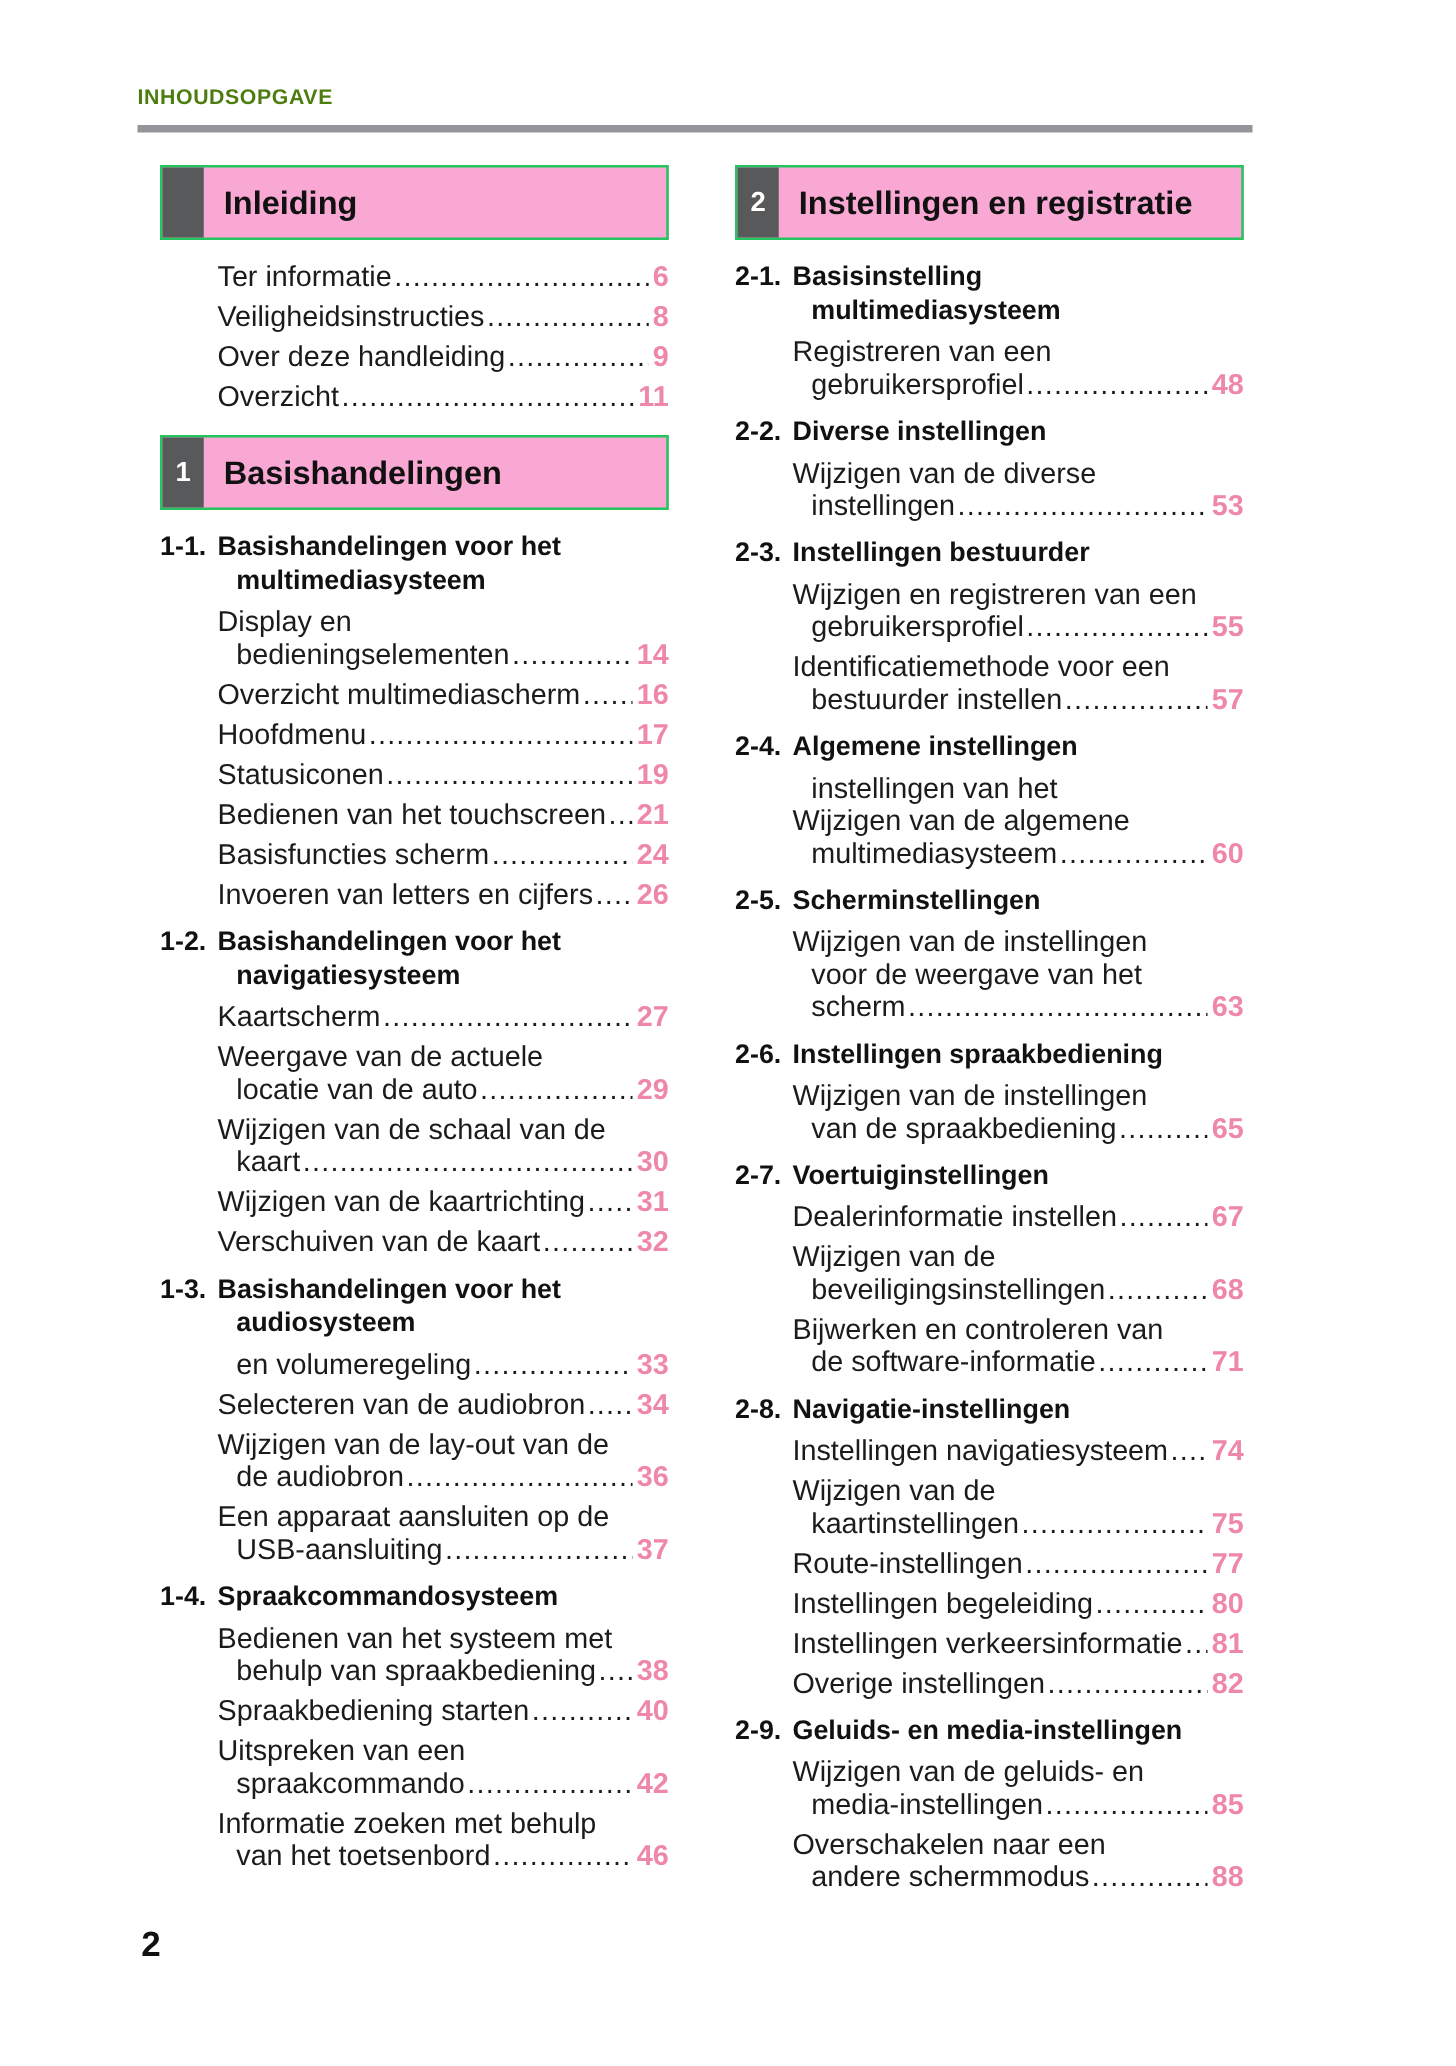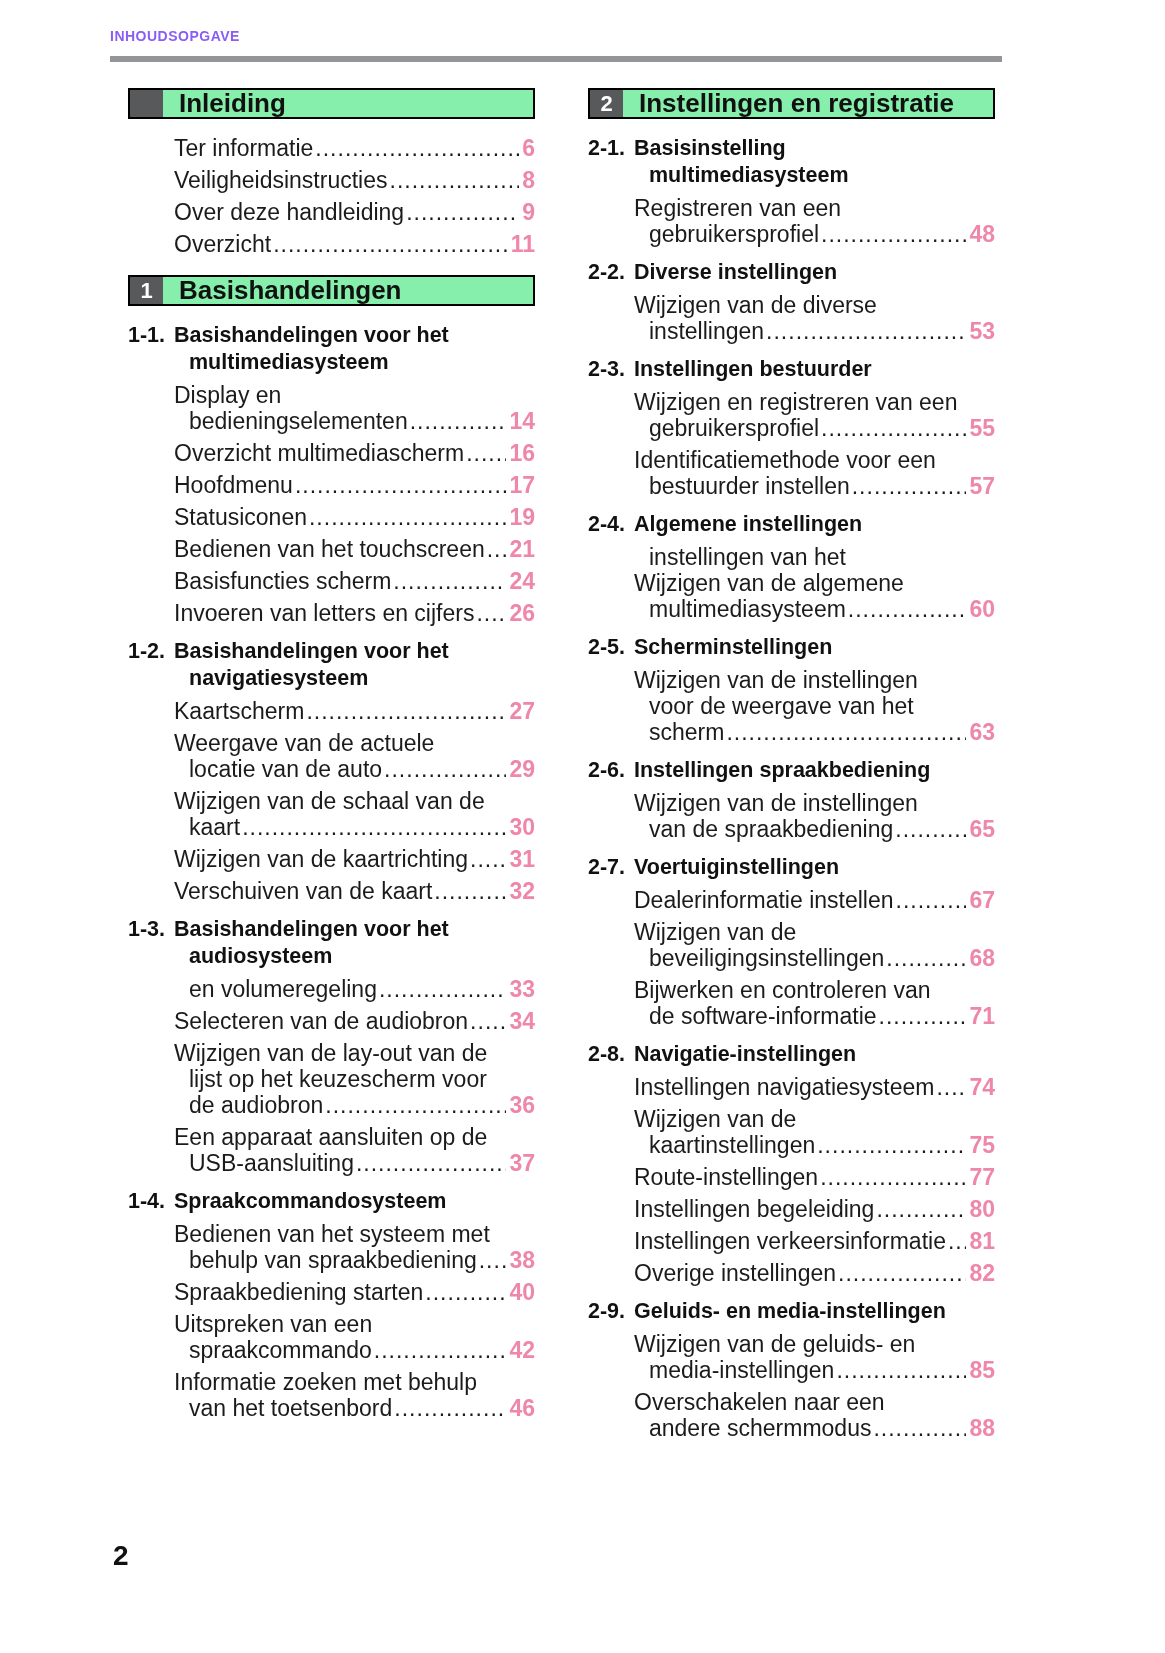--- a/index.html
+++ b/index.html
@@ -13,36 +13,36 @@
   body {
     width: 1165px; height: 1653px;
     font-family: "Liberation Sans", sans-serif;
     color: var(--ink);
     overflow: hidden;
   }
   .page { position: relative; width: 1165px; height: 1653px; background: #fff; }
   .content { margin-left: 110px; width: 892px; padding-top: 28px; }
 
   .doc-header-title {
-    font-size: 14px; font-weight: bold; letter-spacing: 0.5px; color: #8b5cf6;
+    font-size: 17px; font-weight: bold; letter-spacing: 0.5px; color: #4d7c0f; margin-top: 40px;
   }
   .header-rule {
     margin-top: 12px; height: 6px; width: 892px; background: var(--rule-gray);
   }
 
   .columns { display: flex; gap: 53px; margin-top: 26px; padding-left: 18px; }
   .col { width: 407px; flex: 0 0 407px; }
 
   
   .chapter-box {
-    border: 2px solid #000000;
-    height: 31px;
+    border: 2px solid #22c55e;
+    height: 60px;
     display: flex; align-items: stretch;
     margin: 18px 0 16px 0;
-    background: #86efac;
+    background: #f9a8d4;
   }
   .col > .chapter-box:first-child { margin-top: 0; }
   .chapter-tab {
     width: 33px; flex: 0 0 33px;
     background: var(--tab-gray);
     color: #fff; font-weight: bold; font-size: 22px;
     display: flex; align-items: center; justify-content: center;
   }
   .chapter-title {
     font-size: 26px; font-weight: bold; color: #111;
@@ -247,23 +247,20 @@
             <div class="e-line e-last">
               <span class="e-text">Selecteren van de audiobron</span>
               <span class="dots"></span>
               <span class="pg">34</span>
             </div>
           </div>
           <div class="toc-entry">
             <div class="e-line">
               <span class="e-text">Wijzigen van de lay-out van de</span>
             </div>
-            <div class="e-line e-wrap">
-              <span class="e-text">lijst op het keuzescherm voor</span>
-            </div>
             <div class="e-line e-wrap e-last">
               <span class="e-text">de audiobron</span>
               <span class="dots"></span>
               <span class="pg">36</span>
             </div>
           </div>
           <div class="toc-entry">
             <div class="e-line">
               <span class="e-text">Een apparaat aansluiten op de</span>
             </div>

